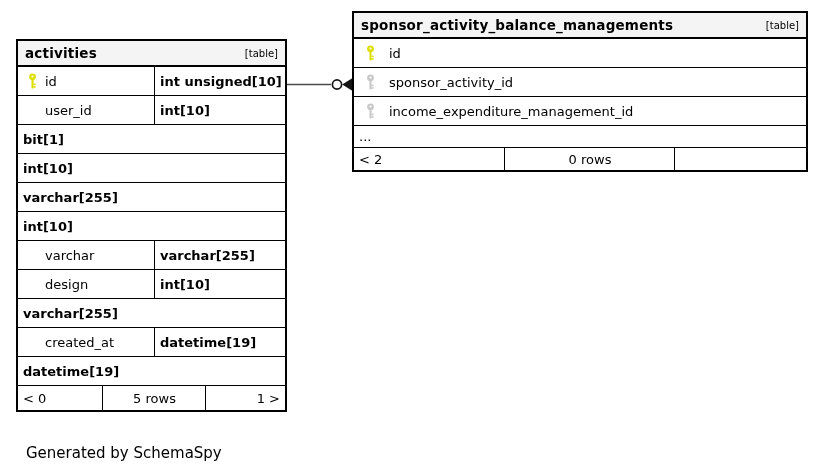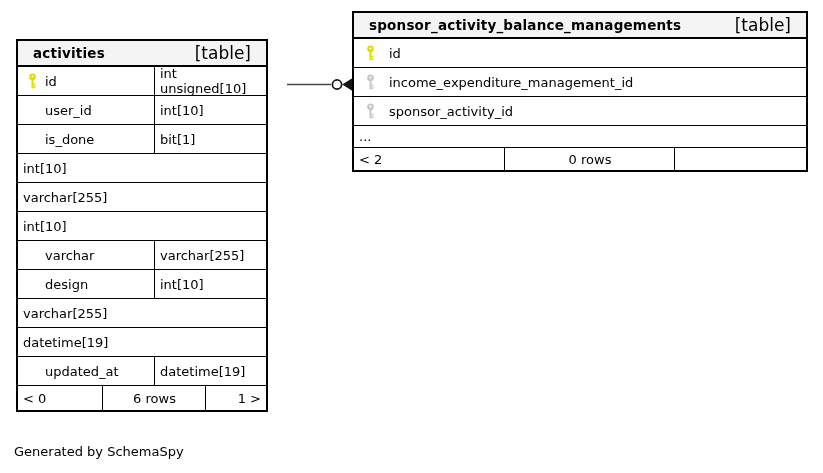--- a/index.html
+++ b/index.html
@@ -19,42 +19,43 @@
     background: #ffffff;
     border: 2px solid var(--border);
   }
   .tbl-head {
     height: 26px;
     background: var(--header-bg);
     border-bottom: 2px solid var(--border);
     display: flex;
     align-items: center;
     justify-content: space-between;
-    padding: 0 15px;
+    padding: 0 7px;
   }
   .tbl-title { font-weight: bold; font-size: 13.5px; letter-spacing: 0.2px; }
-  .tbl-tag { font-size: 17px; font-weight: normal; }
+  .tbl-tag { font-size: 10px; font-weight: normal; }
   .col-row {
     display: flex;
     height: 29px;
     border-bottom: 1px solid var(--border);
     align-items: stretch;
   }
   .cell-name {
     width: 137px;
     border-right: 1px solid var(--border);
     display: flex;
     align-items: center;
     padding-left: 9px;
   }
   .cell-type {
     flex: 1;
     display: flex;
     align-items: center;
     padding-left: 5px;
+    font-weight: bold;
   }
   .icon-slot {
     width: 11px;
     display: inline-flex;
     align-items: center;
     justify-content: center;
     flex: none;
   }
   .cell-name .col-label { margin-left: 7px; }
   .wide-row {
@@ -87,31 +88,31 @@
   .a-mid   { width: 104px; }
   .a-right { flex: 1; }
   .b-left  { width: 150px; }
   .b-mid   { width: 171px; }
   .b-right { flex: 1; }
   .key-primary { color: var(--key-primary); }
   .key-foreign { color: var(--key-foreign); }
   .connector { position: absolute; left: 287px; top: 74px; width: 66px; height: 21px; }
   .generated-by {
     position: absolute;
-    left: 14px;
+    left: 26px;
     top: 444px;
-    font-size: 13px;
+    font-size: 15px;
   }
 </style>
 </head>
 <body>
 
 <div class="canvas">
 
-  <div class="tbl" style="left:16px; top:39px; width:252px;">
+  <div class="tbl" style="left:16px; top:39px; width:271px;">
     <div class="tbl-head">
       <span class="tbl-title">activities</span>
       <span class="tbl-tag">[table]</span>
     </div>
 
     <div class="col-row">
       <div class="cell-name">
         <span class="icon-slot key-primary">
             <svg width="9" height="16" viewBox="0 0 9 16">
               <circle cx="4.5" cy="3.8" r="3.4" fill="currentColor"></circle>
@@ -128,24 +129,20 @@
 
     <div class="col-row">
       <div class="cell-name">
         <span class="icon-slot"></span>
         <span class="col-label">user_id</span>
       </div>
       <div class="cell-type">int[10]</div>
     </div>
 
     <div class="col-row">
-      <div class="cell-name">
-        <span class="icon-slot"></span>
-        <span class="col-label">is_done</span>
-      </div>
       <div class="cell-type">bit[1]</div>
     </div>
 
     <div class="col-row">
       <div class="cell-type">int[10]</div>
     </div>
 
     <div class="col-row">
       <div class="cell-type">varchar[255]</div>
     </div>
@@ -168,34 +165,34 @@
         <span class="col-label">design</span>
       </div>
       <div class="cell-type">int[10]</div>
     </div>
 
     <div class="col-row">
       <div class="cell-type">varchar[255]</div>
     </div>
 
     <div class="col-row">
+      <div class="cell-name">
+        <span class="icon-slot"></span>
+        <span class="col-label">created_at</span>
+      </div>
       <div class="cell-type">datetime[19]</div>
     </div>
 
     <div class="col-row">
-      <div class="cell-name">
-        <span class="icon-slot"></span>
-        <span class="col-label">updated_at</span>
-      </div>
       <div class="cell-type">datetime[19]</div>
     </div>
 
     <div class="tbl-foot foot-a">
       <div class="ft-cell a-left">&lt; 0</div>
-      <div class="ft-cell ft-mid a-mid">6 rows</div>
+      <div class="ft-cell ft-mid a-mid">5 rows</div>
       <div class="ft-cell ft-right a-right">1 &gt;</div>
     </div>
   </div>
 
   <svg class="connector" viewBox="0 0 66 21">
     <line x1="0" y1="10.5" x2="44" y2="10.5" stroke="#4a4a4a" stroke-width="1.7"></line>
     <circle cx="50" cy="10.5" r="4.6" fill="#ffffff" stroke="#141414" stroke-width="1.7"></circle>
     <polygon points="55.2,10.5 66,3.8 66,17.2" fill="#141414"></polygon>
   </svg>
 
@@ -221,34 +218,34 @@
     <div class="wide-row">
       <span class="icon-slot key-foreign">
           <svg width="9" height="16" viewBox="0 0 9 16">
             <circle cx="4.5" cy="3.8" r="3.4" fill="currentColor"></circle>
             <circle cx="4.5" cy="3.5" r="1.1" fill="#ffffff"></circle>
             <rect x="3.5" y="6.8" width="2" height="8.6" fill="currentColor"></rect>
             <rect x="5.4" y="10.6" width="2.2" height="1.6" fill="currentColor"></rect>
             <rect x="5.4" y="13.2" width="2.2" height="1.6" fill="currentColor"></rect>
           </svg>
         </span>
-      <span class="col-label">income_expenditure_management_id</span>
+      <span class="col-label">sponsor_activity_id</span>
     </div>
 
     <div class="wide-row">
       <span class="icon-slot key-foreign">
           <svg width="9" height="16" viewBox="0 0 9 16">
             <circle cx="4.5" cy="3.8" r="3.4" fill="currentColor"></circle>
             <circle cx="4.5" cy="3.5" r="1.1" fill="#ffffff"></circle>
             <rect x="3.5" y="6.8" width="2" height="8.6" fill="currentColor"></rect>
             <rect x="5.4" y="10.6" width="2.2" height="1.6" fill="currentColor"></rect>
             <rect x="5.4" y="13.2" width="2.2" height="1.6" fill="currentColor"></rect>
           </svg>
         </span>
-      <span class="col-label">sponsor_activity_id</span>
+      <span class="col-label">income_expenditure_management_id</span>
     </div>
 
     <div class="ellipsis-row">...</div>
 
     <div class="tbl-foot foot-b">
       <div class="ft-cell b-left">&lt; 2</div>
       <div class="ft-cell ft-mid b-mid">0 rows</div>
       <div class="ft-cell ft-right b-right"></div>
     </div>
   </div>

